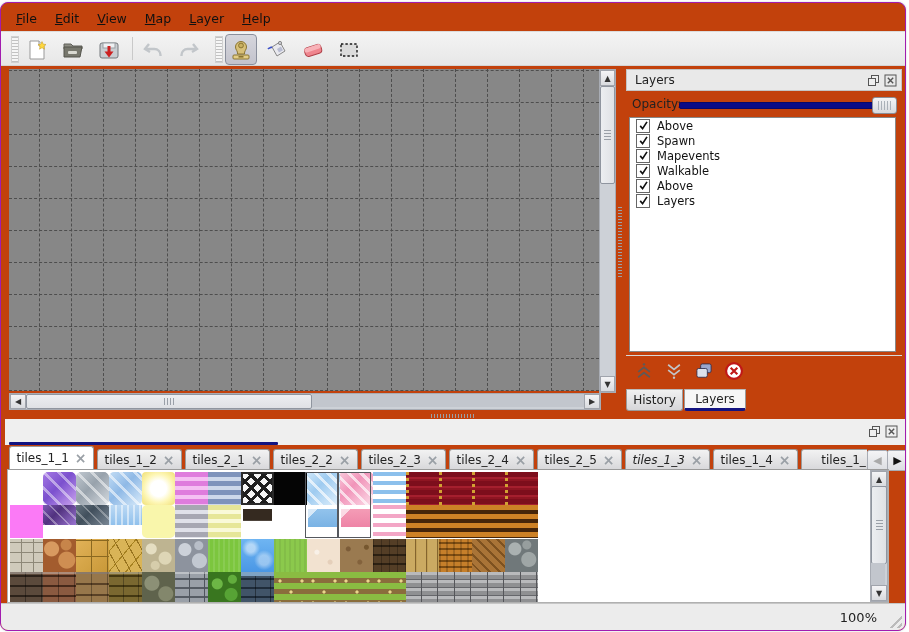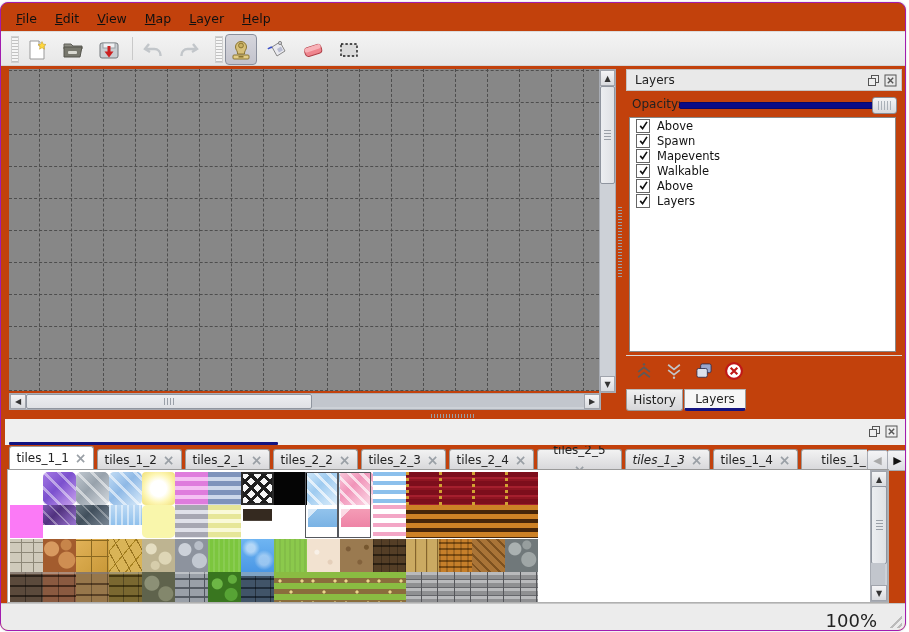--- a/index.html
+++ b/index.html
@@ -230,21 +230,21 @@
      radial-gradient(circle at 6px 9px,#ead68c 1.2px,transparent 2px),
      radial-gradient(circle at 17px 20px,#ead68c 1.2px,transparent 2px),
      repeating-linear-gradient(180deg,#8abc42 0 6px,#8a6d3c 6px 11px);
      background-size:22px 22px,22px 22px,100% 100%;}
   .t-planks-gray{background:
      repeating-linear-gradient(90deg,transparent 0 15px,#55565a 15px 16px),
      repeating-linear-gradient(180deg,#b9babc 0 3px,#8f9092 3px 7px,#66676b 7px 8px);}
 
   
   #statusbar{left:0;top:600px;width:100%;height:27px;background:#ececec;border-top:1px solid #c6c6c6;}
-  #zoom-level{position:absolute;right:28px;top:6px;font-size:18px;color:#222;}
+  #zoom-level{position:absolute;right:28px;top:6px;font-size:13px;color:#222;}
   #resize-grip{position:absolute;right:3px;bottom:3px;width:17px;height:17px;
      background:repeating-linear-gradient(135deg,#bbb 0 2px,transparent 2px 5px);
      clip-path:polygon(100% 0,100% 100%,0 100%);}
 </style>
 </head>
 <body>
 
 <div id="stage">
  <div id="window" class="abs">
 
@@ -534,21 +534,21 @@
           <span class="tab-x">×</span>
         </div>
         <div class="ts-tab" style="left: 356px; width: 85px;">
           <span>tiles_2_3</span>
           <span class="tab-x">×</span>
         </div>
         <div class="ts-tab" style="left: 444px; width: 85px;">
           <span>tiles_2_4</span>
           <span class="tab-x">×</span>
         </div>
-        <div class="ts-tab" style="left: 532px; width: 85px; flex-direction: column;">
+        <div class="ts-tab" style="left: 532px; width: 85px;">
           <span>tiles_2_5</span>
           <span class="tab-x">×</span>
         </div>
         <div class="ts-tab" style="left: 620px; width: 85px; font-style: italic;">
           <span>tiles_1_3</span>
           <span class="tab-x">×</span>
         </div>
         <div class="ts-tab" style="left: 708px; width: 85px;">
           <span>tiles_1_4</span>
           <span class="tab-x">×</span>

